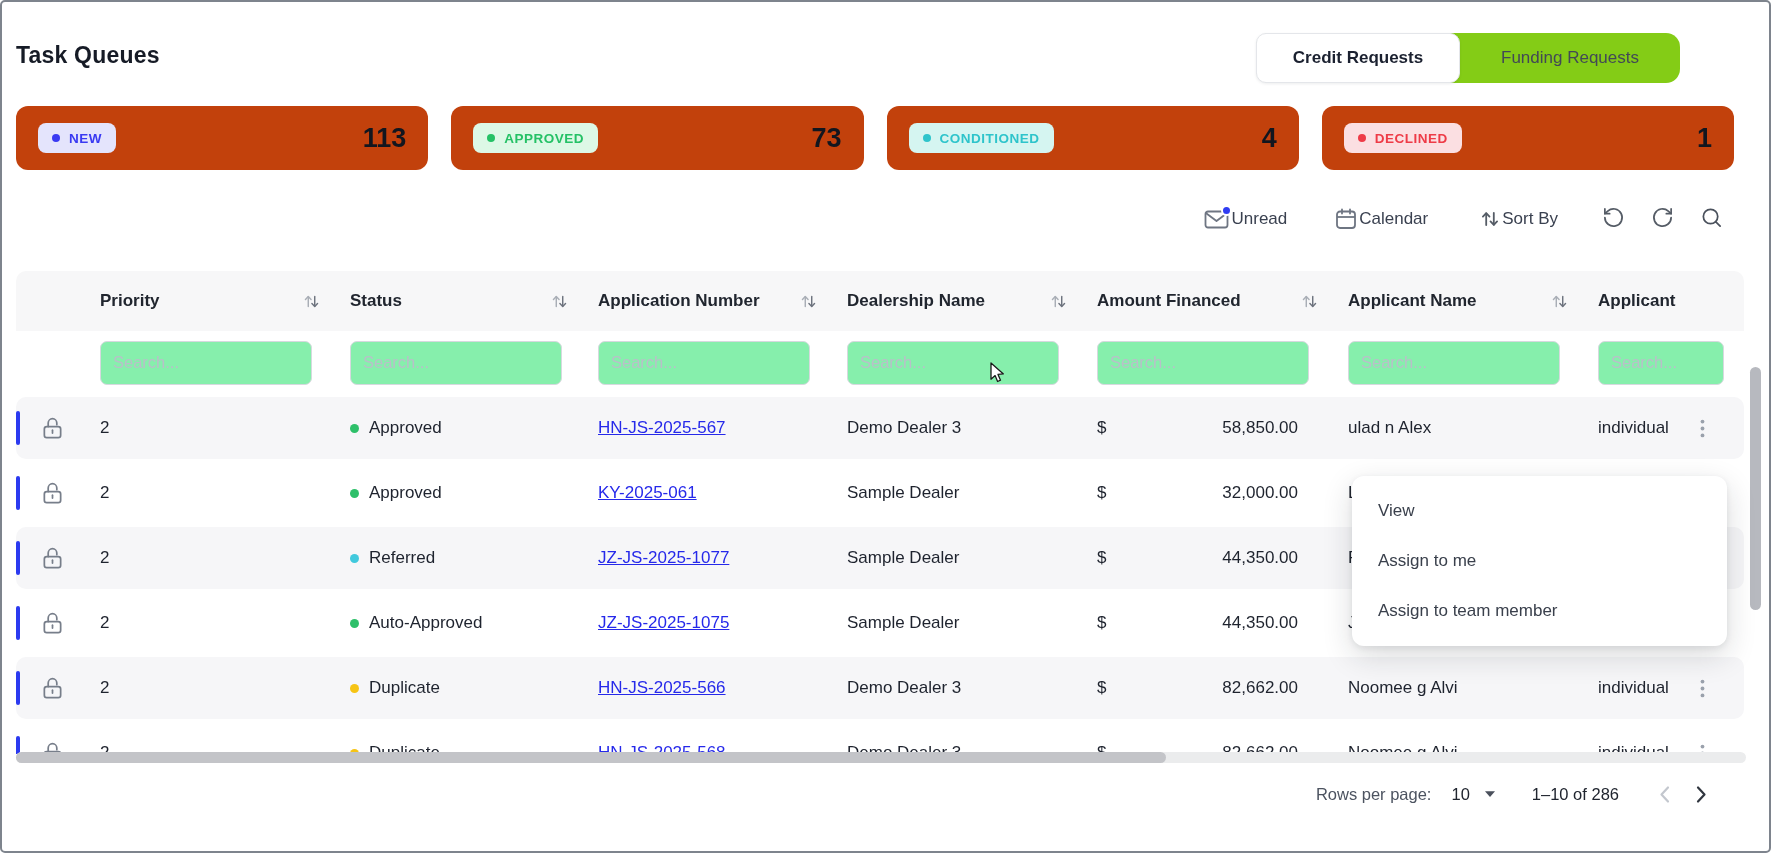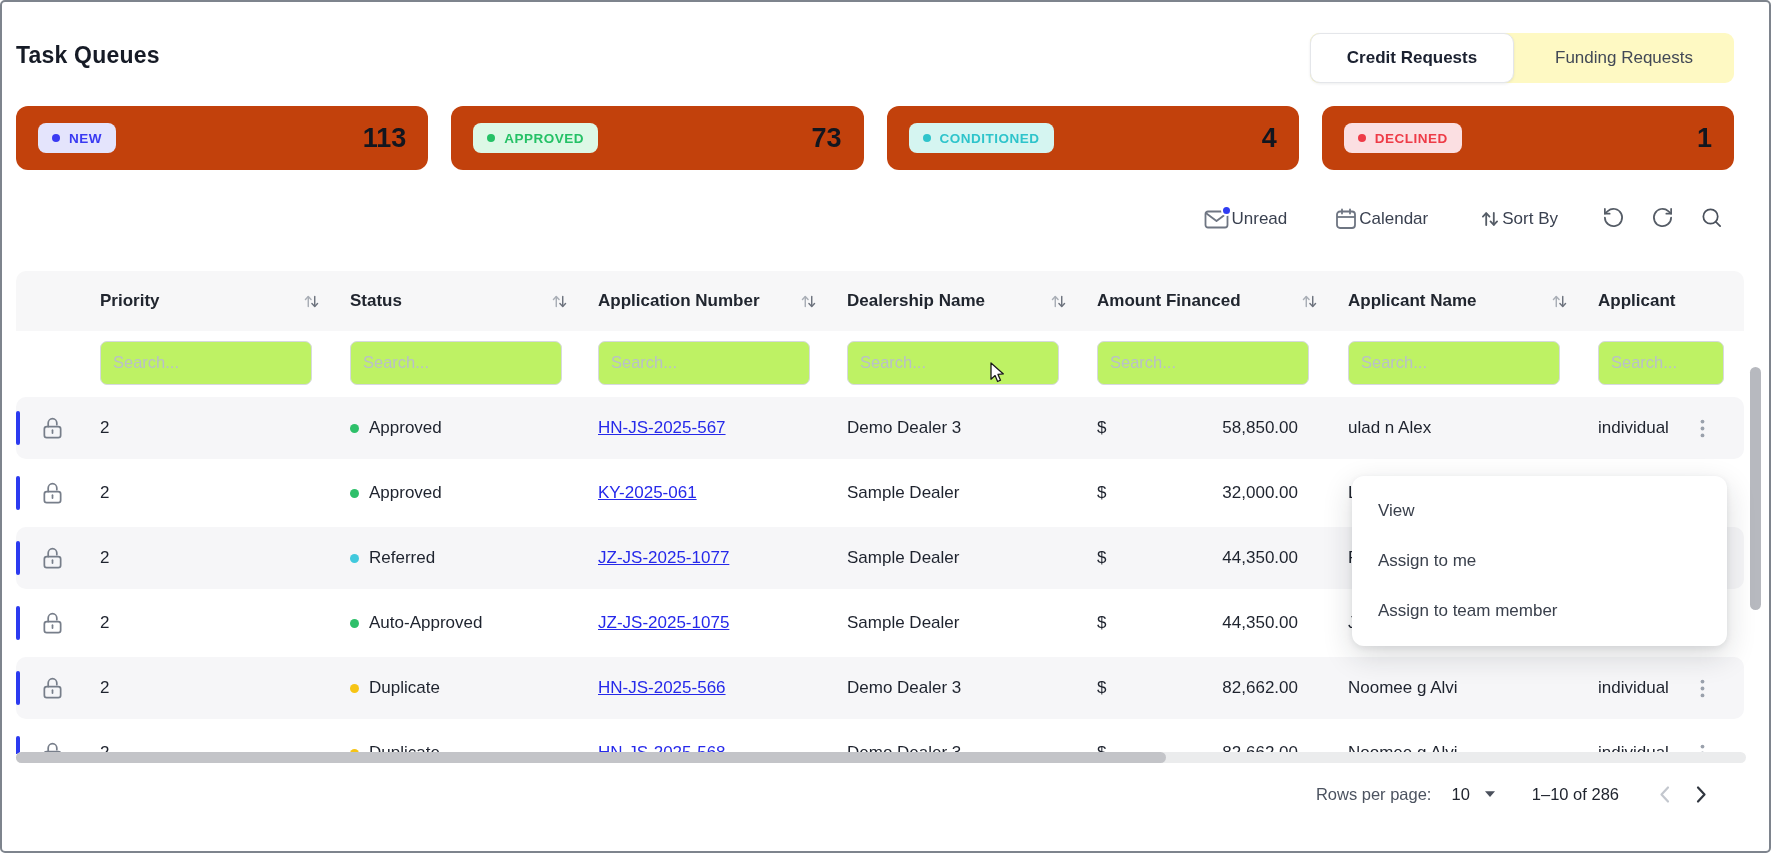--- a/index.html
+++ b/index.html
@@ -2,21 +2,21 @@
 <html><head>
 <meta charset="utf-8">
 <style>
   html,body{margin:0;padding:0;}
   body{width:1771px;height:853px;position:relative;font-family:"Liberation Sans",sans-serif;background:#fff;overflow:hidden;}
   .frame{position:absolute;inset:0;border:2px solid #7e848d;border-radius:5px;pointer-events:none;z-index:60;}
 
   .page-title{position:absolute;left:16px;top:42px;font-size:23px;font-weight:700;color:#161b26;letter-spacing:.2px;}
 
   
-  .tab-group{position:absolute;left:1310px;top:33px;width:424px;height:50px;background:#fef9c3;border-radius:9px;display:flex;align-items:stretch;box-sizing:border-box;}
+  .tab-group{position:absolute;left:1256px;top:33px;width:424px;height:50px;background:#84cc16;border-radius:14px;display:flex;align-items:stretch;box-sizing:border-box;}
   .tab{border:none;background:transparent;font-family:inherit;font-size:17px;color:#424956;border-radius:10px;cursor:pointer;display:flex;align-items:center;justify-content:center;padding:0;}
   .tab.active{background:#fff;border:1px solid #e4e6ea;box-shadow:0 1px 3px rgba(16,24,40,.08);font-weight:700;color:#1b2130;flex:0 0 204px;}
   .tab:not(.active){flex:1;}
 
   
   .cards{position:absolute;left:16px;top:106px;width:1718px;display:flex;gap:23px;}
   .card{flex:1;height:64px;background:#c2410c;border-radius:12px;display:flex;align-items:center;justify-content:space-between;padding:0 22px;box-sizing:border-box;}
   .badge{display:inline-flex;align-items:center;gap:9px;height:30px;padding:0 14px;border-radius:8px;font-size:13.5px;font-weight:700;letter-spacing:.5px;}
   .dot{width:8px;height:8px;border-radius:50%;display:inline-block;}
   .count{font-size:27px;font-weight:700;color:#12161f;margin-left:48px;}
@@ -31,21 +31,21 @@
   .unread-dot{position:absolute;right:-3px;top:-4px;width:11px;height:11px;border-radius:50%;background:#2f3cf2;border:2px solid #fff;box-sizing:border-box;}
 
   
   .table{position:absolute;left:16px;top:271px;width:1728px;}
   .grid-cols{display:grid;grid-template-columns:84px 250px 248px 249px 250px 251px 250px minmax(0,1fr);}
   .thead{height:60px;background:#f7f7f8;border-radius:10px 10px 0 0;align-items:center;font-size:17px;font-weight:700;color:#21262f;}
   .th{display:flex;align-items:center;justify-content:space-between;padding-right:30px;overflow:hidden;white-space:nowrap;}
   .th.nosort{padding-right:0;}
   .sorticon{flex:0 0 auto;cursor:pointer;}
   .tfilters{height:63px;align-items:center;background:#fff;}
-  .search{width:212px;height:44px;box-sizing:border-box;border:1px solid #d6d9de;border-radius:7px;font-family:inherit;font-size:16.5px;color:#333a45;padding:0 12px;outline:none;background:#bef264;}
+  .search{width:212px;height:44px;box-sizing:border-box;border:1px solid #d6d9de;border-radius:7px;font-family:inherit;font-size:16.5px;color:#333a45;padding:0 12px;outline:none;background:#86efac;}
   .search::placeholder{color:#b9bfc9;}
   .search.last{width:126px;}
   .rows-viewport{height:360px;overflow:hidden;padding-top:3px;box-sizing:border-box;}
   .trow{height:62px;margin-bottom:3px;border-radius:10px;align-items:center;font-size:17px;color:#1e232e;position:relative;}
   .trow.alt{background:#f6f6f8;}
   .cell{overflow:hidden;white-space:nowrap;}
   .gutter{position:relative;height:100%;display:flex;align-items:center;overflow:visible;}
   .rowbar{position:absolute;left:0;top:14px;width:4px;height:34px;border-radius:2px;background:#2b3af0;}
   .lockwrap{margin-left:25px;display:flex;}
   .status{display:flex;align-items:center;gap:10px;}

